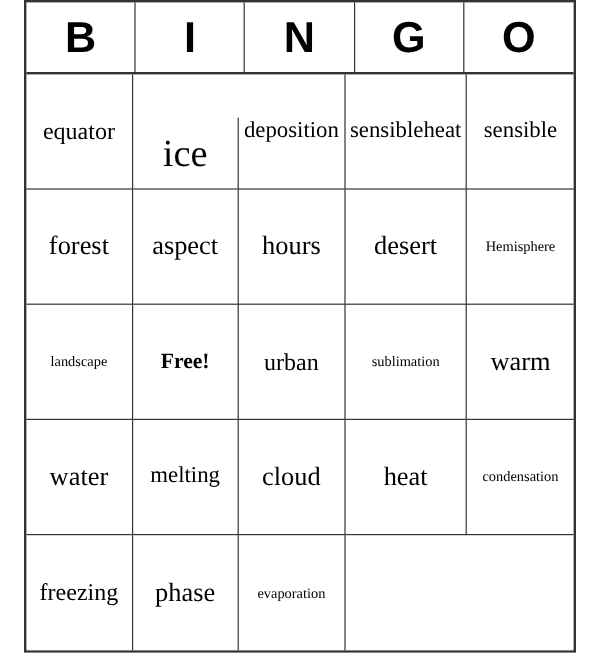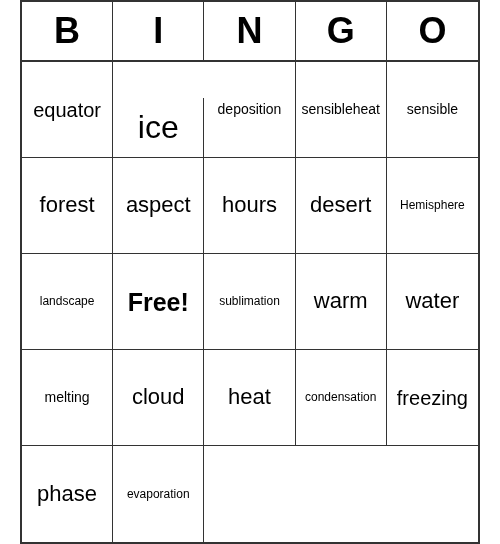--- a/index.html
+++ b/index.html
@@ -38,21 +38,21 @@
       grid-template-rows: repeat(5, 96px);
     }
     .bingo-cell {
       border-right: 1px solid #333;
       border-bottom: 1px solid #333;
       display: flex;
       justify-content: center;
       align-items: center;
       text-align: center;
       padding: 6px 4px;
-      font-family: Liberation Sans, sans-serif;
+      font-family: Liberation Serif, serif;
       line-height: 1.2;
     }
     .bingo-cell:nth-child(5n) {
       border-right: none;
     }
     .bingo-cell:nth-child(n+21) {
       border-bottom: none;
     }
     .size-xl {
       font-size: 32px;
@@ -61,30 +61,30 @@
     }
     .size-lg {
       font-size: 22px;
       font-weight: normal;
     }
     .size-md {
       font-size: 20px;
       font-weight: normal;
     }
     .size-sm {
-      font-size: 14px;
+      font-size: 19px;
       font-weight: normal;
       text-align: center;
     }
     .size-xs {
       font-size: 12px;
       font-weight: normal;
     }
     .free-cell {
-      font-size: 25px;
+      font-size: 18px;
       font-weight: bold;
     }
   </style>
 </head>
 <body>
 
 <div class="bingo-card">
   <div class="bingo-header">
   <div class="bingo-header-cell">B</div>
       <div class="bingo-header-cell">I</div>
@@ -102,20 +102,21 @@
         <span>heat</span>
       </div>
       <div class="bingo-cell size-sm">sensible</div>
       <div class="bingo-cell size-lg">forest</div>
       <div class="bingo-cell size-lg">aspect</div>
       <div class="bingo-cell size-lg">hours</div>
       <div class="bingo-cell size-lg">desert</div>
       <div class="bingo-cell size-xs">Hemisphere</div>
       <div class="bingo-cell size-xs">landscape</div>
       <div class="bingo-cell free-cell">Free!</div>
+      <div class="bingo-cell size-md">urban</div>
       <div class="bingo-cell size-xs">sublimation</div>
       <div class="bingo-cell size-lg">warm</div>
       <div class="bingo-cell size-lg">water</div>
       <div class="bingo-cell size-sm">melting</div>
       <div class="bingo-cell size-lg">cloud</div>
       <div class="bingo-cell size-lg">
         <br>
         <span>heat</span>
       </div>
       <div class="bingo-cell size-xs">condensation</div>

